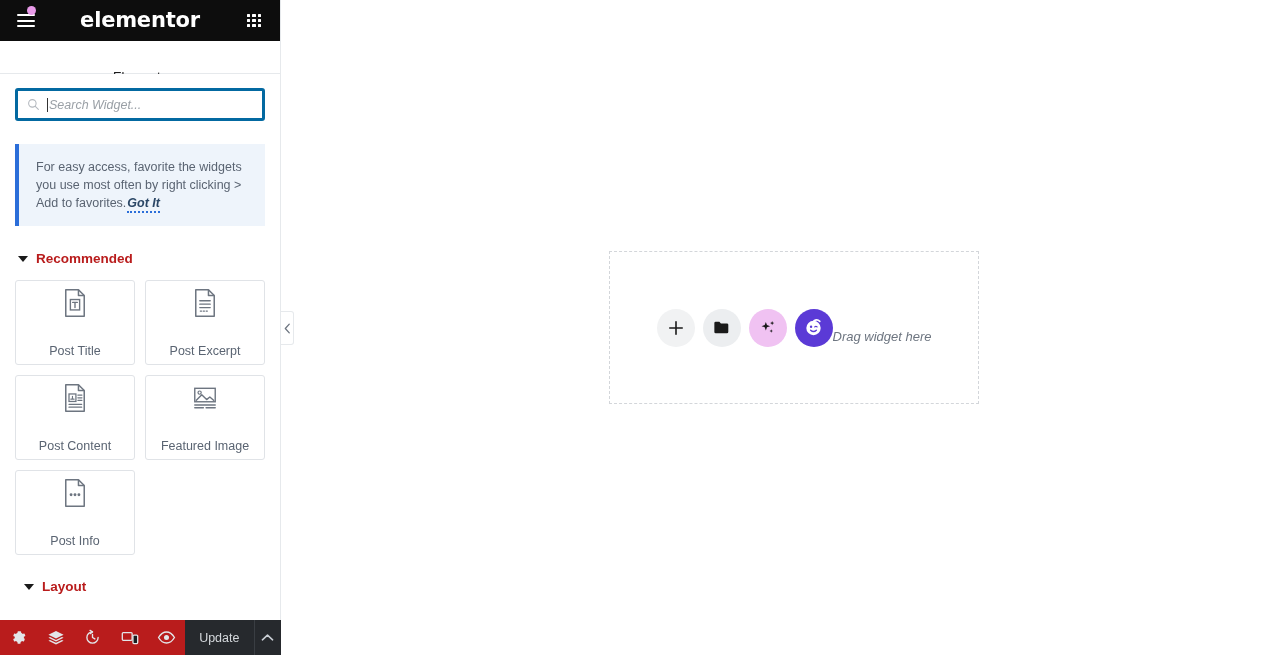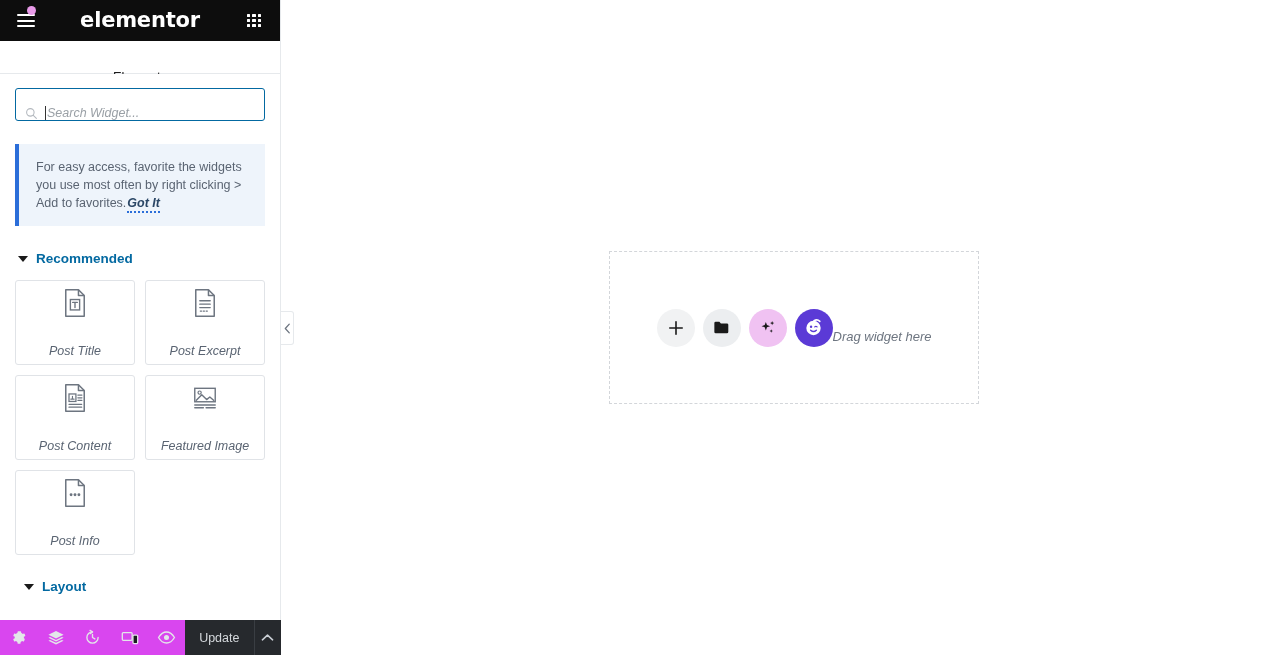--- a/index.html
+++ b/index.html
@@ -83,22 +83,22 @@
   }
 
   
   .panel-body {
     flex: 1; overflow: hidden; position: relative;
     padding: 0; background: #fff;
   }
 
   .search-row { padding: 14px 15px 0 15px; }
   .search-box {
-    height: 33px; border: 1px solid #0369a1; border-radius: 3px;
-    display: flex; align-items: flex-end; padding: 0 9px; background: #fff;
+    height: 33px; border: 3px solid #0369a1; border-radius: 3px;
+    display: flex; align-items: center; padding: 0 9px; background: #fff;
   }
   .search-icon { width: 13px; height: 13px; flex: 0 0 13px; margin-right: 7px; }
   .search-caret {
     width: 1px; height: 14px; background: #333; margin-right: 1px;
   }
   .search-ph {
     font-size: 12.5px; color: #9aa0a6; font-style: italic;
     font-family: "Liberation Sans", sans-serif;
   }
 
@@ -123,31 +123,31 @@
   .cat-head {
     display: flex; align-items: center; gap: 8px;
     padding: 0 15px 0 18px; cursor: pointer;
   }
   .caret-down {
     width: 0; height: 0; flex: 0 0 auto;
     border-left: 5px solid transparent;
     border-right: 5px solid transparent;
     border-top: 6px solid #1a1a1a;
   }
-  .cat-title { font-size: 13.5px; font-weight: 700; color: #0369a1; }
+  .cat-title { font-size: 13.5px; font-weight: 700; color: #b91c1c; }
 
   .widget-grid {
     display: grid; grid-template-columns: 1fr 1fr;
     gap: 10px; padding: 14px 15px 0 15px;
   }
   .widget-card {
     height: 85px; border: 1px solid #e0e3e7; border-radius: 3px;
     background: #fff; cursor: grab;
     display: flex; flex-direction: column;
-    align-items: center; justify-content: center; gap: 26px; font-style: italic;
+    align-items: center; justify-content: center; gap: 26px;
   }
   .widget-icon { width: 28px; height: 30px; display: block; }
   .widget-label { font-size: 12.5px; color: #5a6472; }
 
   .category-next {
     margin-top: 24px; padding: 0 15px 0 24px;
     display: flex; align-items: center; gap: 8px;
   }
 
   
@@ -158,21 +158,21 @@
     border: 1px solid #e6e9ec; border-left: none;
     border-radius: 0 3px 3px 0;
     display: flex; align-items: center; justify-content: center;
     cursor: pointer; z-index: 30;
   }
 
   
   .panel-footer {
     position: absolute; left: 0; bottom: 0;
     width: 281px; height: 35px;
-    background: #d946ef;
+    background: #b91c1c;
     display: flex; align-items: stretch; z-index: 20;
   }
   .foot-icons { display: flex; align-items: center; flex: 1; }
   .foot-btn {
     width: 37px; height: 35px;
     display: flex; align-items: center; justify-content: center;
     cursor: pointer;
   }
   .update-btn {
     width: 70px; height: 35px; background: #26292d;

